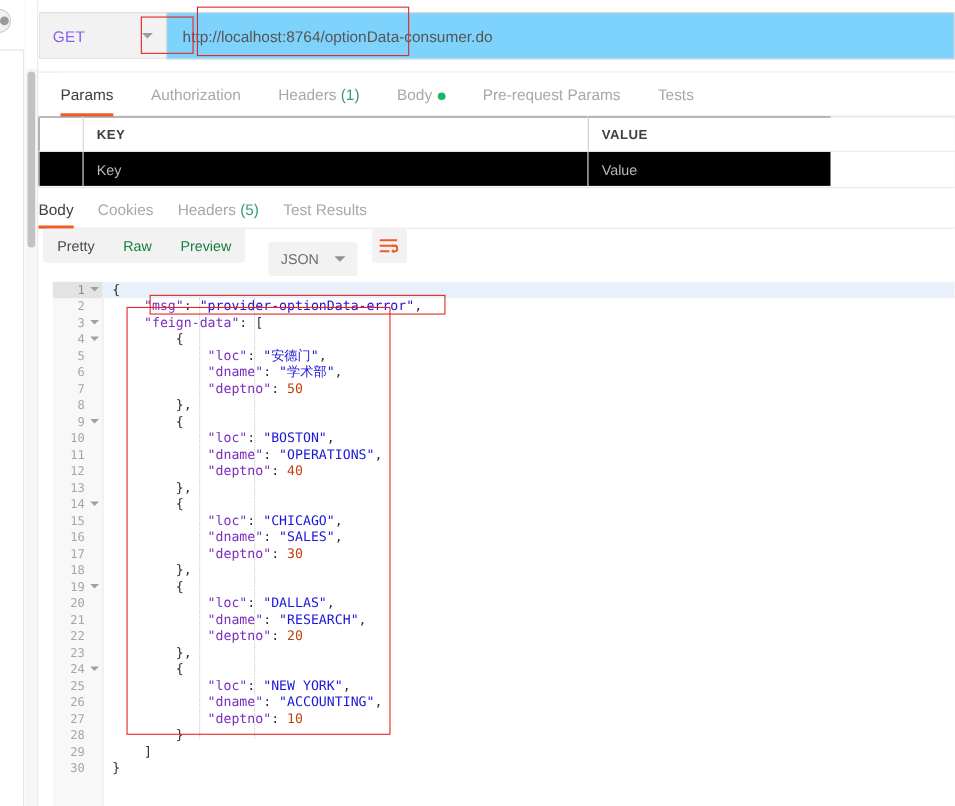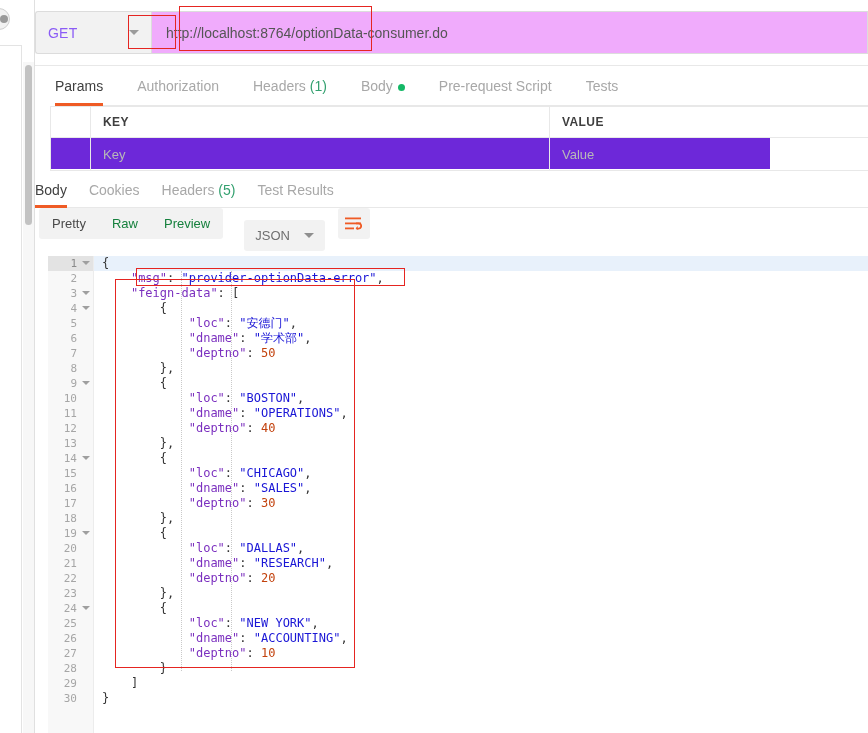--- a/index.html
+++ b/index.html
@@ -111,21 +111,21 @@
     margin-left: auto;
     width: 0; height: 0;
     border-left: 5px solid transparent;
     border-right: 5px solid transparent;
     border-top: 5px solid #9b9b9b;
   }
   .url-box {
     position: absolute;
     left: 116px; top: 11px;
     width: 717px; height: 43px;
-    background: #f0abfc;
+    background: #7dd3fc;
     border: 1px solid #dcdcdc;
     border-left: 1px solid #dcdcdc;
     display: flex;
     align-items: center;
     padding: 0 14px;
   }
   .url-text {
     font-size: 14px;
     color: #555555;
     white-space: nowrap;
@@ -175,23 +175,23 @@
     width: 7px; height: 7px;
     border-radius: 50%;
     background: #14b866;
     margin-left: 5px;
     vertical-align: middle;
   }
 
   
   .params {
     position: absolute;
-    left: 15px; top: 106px;
+    left: 0; top: 106px;
     width: 720px; height: 63px;
-    background: #6d28d9;
+    background: #000000;
   }
   .ptable { width: 833px; border-collapse: collapse; table-layout: fixed; }
   .ptable td {
     border: 1px solid #e8e8e8;
     height: 31px;
     padding: 0 12px;
     font-size: 12px;
     vertical-align: middle;
   }
   .col-check { width: 40px; }
@@ -360,21 +360,21 @@
       </div>
       <div class="redbox redbox-url-port"></div>
       <div class="redbox redbox-url-path"></div>
     </div>
 
     <div class="req-tabs">
       <div class="tab active"><span>Params</span></div>
       <div class="tab"><span>Authorization</span></div>
       <div class="tab"><span>Headers</span>&nbsp;<span class="count">(1)</span></div>
       <div class="tab"><span>Body</span><span class="green-dot"></span></div>
-      <div class="tab"><span>Pre-request Script</span></div>
+      <div class="tab"><span>Pre-request Params</span></div>
       <div class="tab"><span>Tests</span></div>
     </div>
 
     <div class="params">
       <table class="ptable">
         <tbody>
             <tr>
           <td class="col-check hdr-cell"></td>
           <td class="col-key hdr-cell">KEY</td>
           <td class="col-value hdr-cell">VALUE</td>

